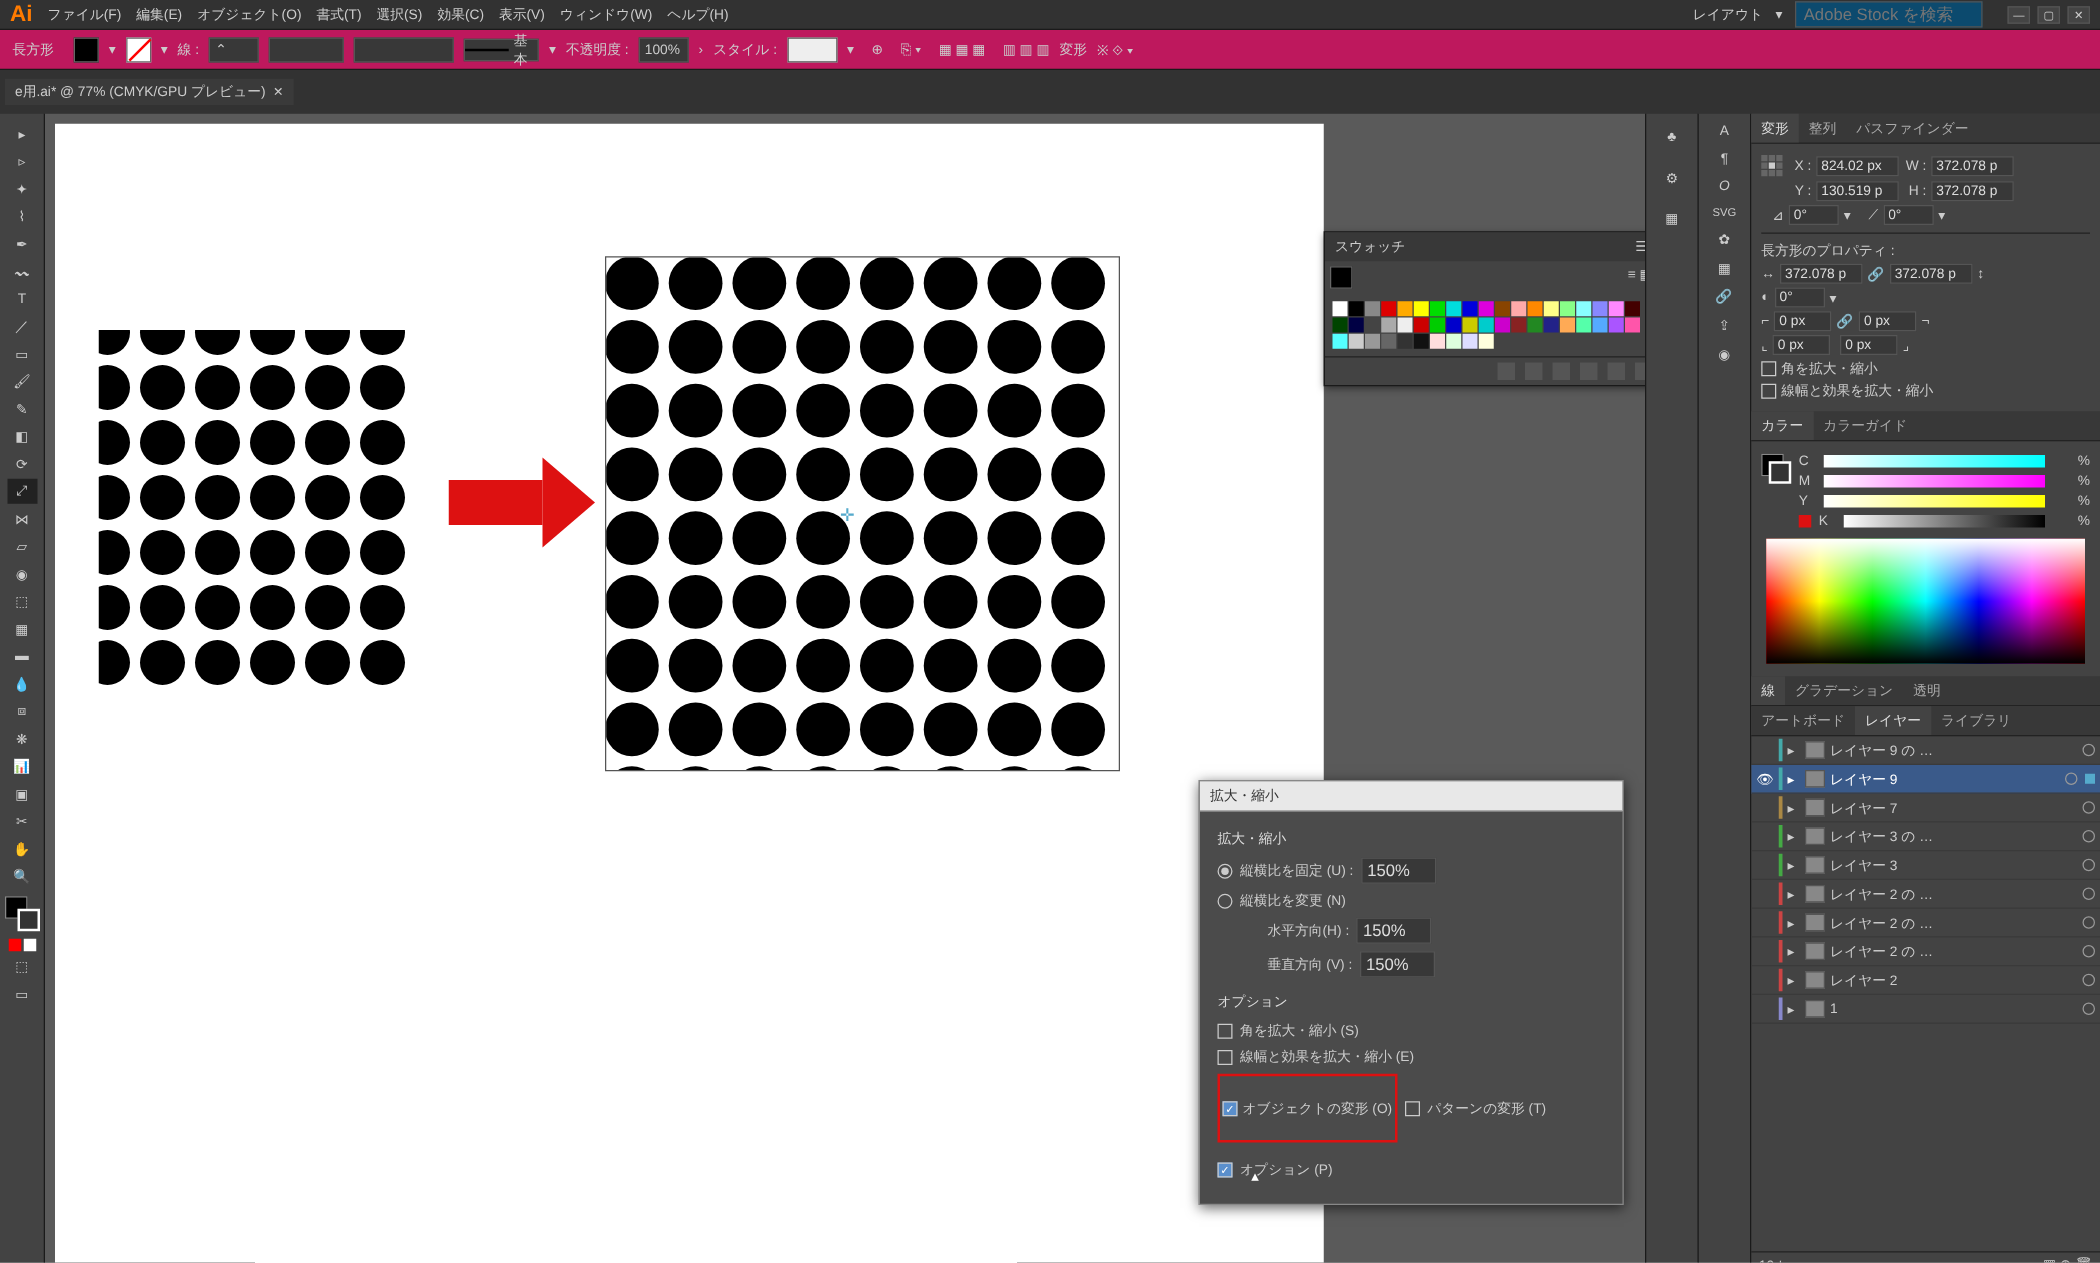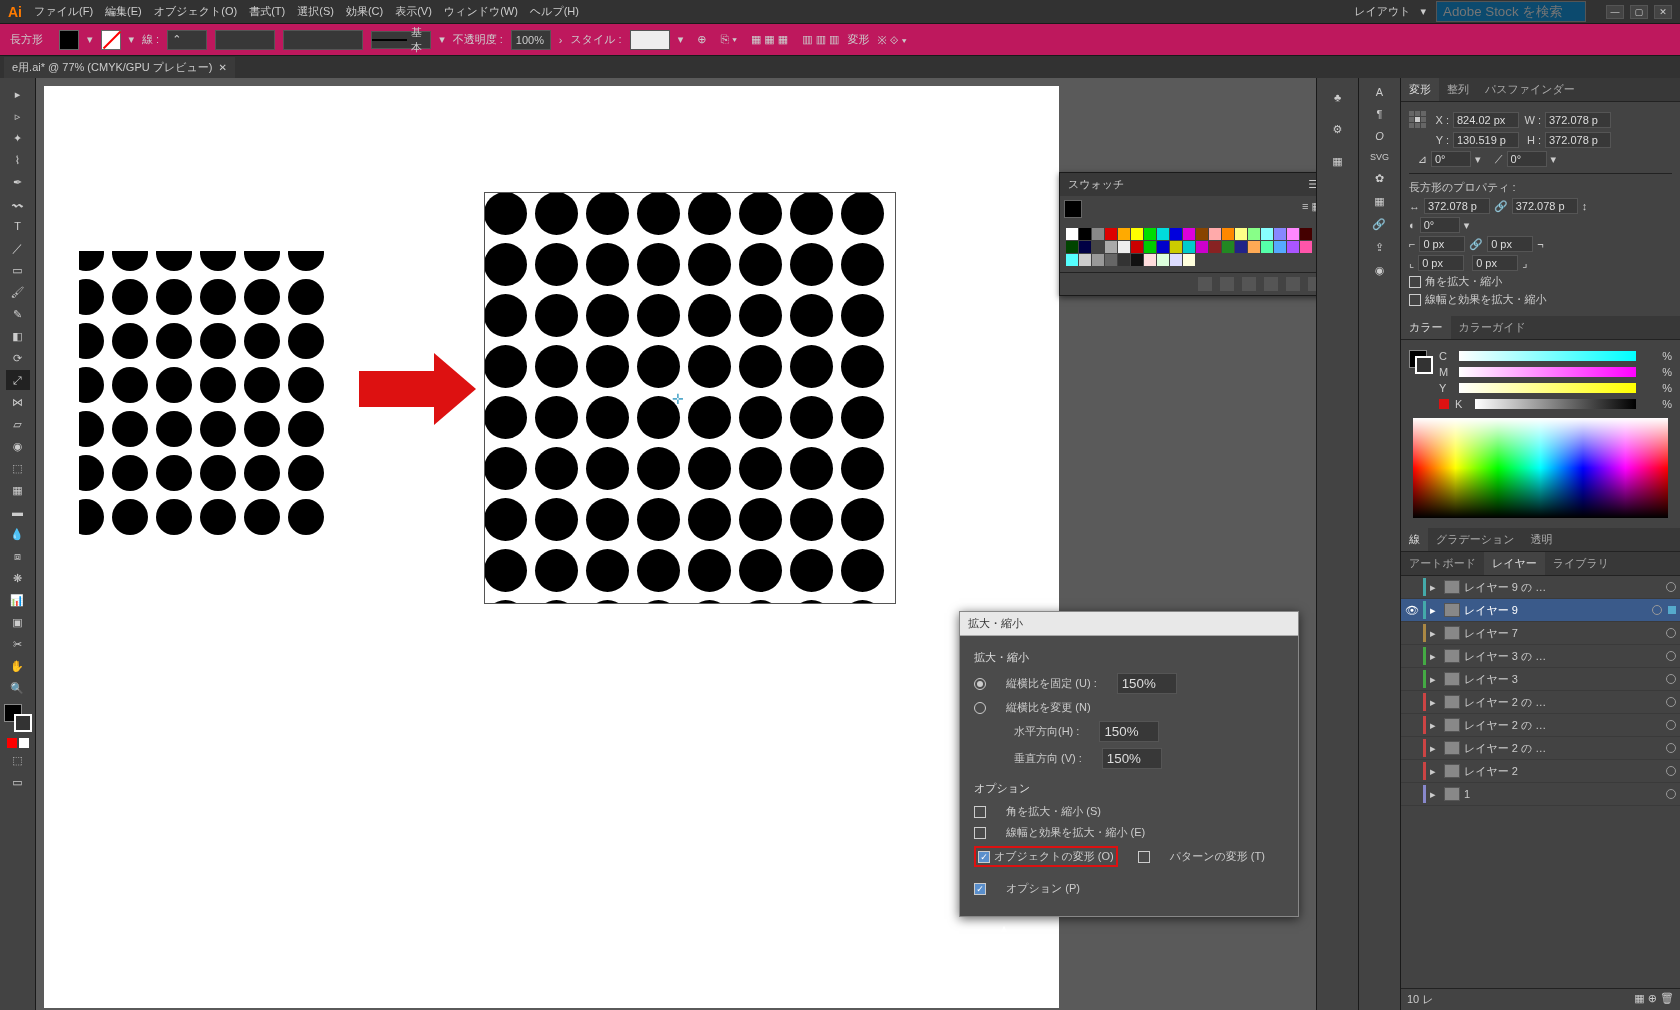--- a/index.html
+++ b/index.html
@@ -1,38 +1,38 @@
 <!DOCTYPE html>
 <html><head>
 <meta charset="utf-8">
 <style>
 * { margin: 0; padding: 0; box-sizing: border-box; font-family: "Meiryo UI", "Hiragino Sans", sans-serif; }
 body { background: #323232; color: #ccc; font-size: 11px; width: 1680px; height: 1010px; overflow: hidden; position: relative; }
 
 
 .menubar { height: 24px; background: #323232; display: flex; align-items: center; padding: 0 8px; border-bottom: 1px solid #1a1a1a; }
-.app-logo { color: #ff7b00; font-weight: bold; font-size: 14px; margin-right: 12px; }
+.app-logo { color: #ff7b00; font-weight: bold; font-size: 18px; margin-right: 12px; }
 .menubar .menu-item { margin-right: 12px; cursor: pointer; }
 .menubar .right { margin-left: auto; display: flex; align-items: center; gap: 10px; }
 .search-stock { background: #0c4a6e; border: 1px solid #555; padding: 2px 6px; width: 150px; color: #999; }
 .win-ctrl { display: flex; gap: 6px; margin-left: 10px; }
 .win-btn { width: 18px; height: 14px; background: #444; border: 1px solid #555; display: flex; align-items: center; justify-content: center; font-size: 9px; }
 
 
 .controlbar { height: 32px; background: #be185d; display: flex; align-items: center; padding: 0 10px; border-bottom: 1px solid #1a1a1a; gap: 8px; }
 .controlbar .label { margin-right: 8px; }
 .swatch-sq { width: 20px; height: 20px; background: #000; border: 1px solid #666; display: inline-block; }
 .swatch-none { width: 20px; height: 20px; background: #fff; border: 1px solid #666; position: relative; display: inline-block; }
 .swatch-none::after { content: ""; position: absolute; left: -2px; top: 8px; width: 24px; height: 2px; background: red; transform: rotate(-45deg); }
 .dropdown { background: #383838; border: 1px solid #555; padding: 2px 4px; min-width: 40px; height: 20px; display: inline-flex; align-items: center; }
 .stroke-preview { width: 60px; height: 18px; background: #383838; border: 1px solid #555; display: flex; align-items: center; justify-content: center; }
 .stroke-preview .line { width: 40px; height: 2px; background: #000; }
 
 
-.doctabs { height: 22px; background: #323232; display: flex; align-items: center; padding-left: 4px; }
+.doctabs { height: 35px; background: #323232; display: flex; align-items: center; padding-left: 4px; }
 .doctab { background: #3a3a3a; padding: 3px 8px; display: flex; align-items: center; gap: 6px; }
 .close-x { font-size: 10px; }
 
 
 .main { display: flex; height: 932px; }
 .toolbox { width: 36px; background: #434343; border-right: 1px solid #1a1a1a; display: flex; flex-direction: column; align-items: center; padding-top: 6px; gap: 2px; }
 .tool { width: 24px; height: 20px; display: flex; align-items: center; justify-content: center; color: #ccc; cursor: pointer; position: relative; }
 .tool.active { background: #222; }
 .fillstroke { width: 28px; height: 28px; position: relative; margin-top: 4px; }
 .fillstroke .fill { position: absolute; width: 18px; height: 18px; background: #000; border: 1px solid #888; top: 0; left: 0; }
@@ -61,28 +61,28 @@
 .swatch-grid { padding: 6px; display: flex; flex-wrap: wrap; gap: 1px; }
 .sw { width: 12px; height: 12px; }
 .panel-footer { display: flex; gap: 8px; padding: 4px; border-top: 1px solid #222; justify-content: flex-end; }
 .pf-icon { width: 14px; height: 14px; background: #555; }
 
 
 .scale-dialog { position: absolute; left: 923px; top: 533px; width: 340px; background: #4b4b4b; border: 1px solid #888; box-shadow: 0 2px 10px rgba(0,0,0,.6); }
 .scale-dialog .dlg-title { background: #e8e8e8; color: #333; padding: 4px 8px; border-bottom: 1px solid #aaa; }
 .dlg-body { padding: 14px; }
 .dlg-section { font-size: 11px; color: #ddd; margin-bottom: 8px; }
-.dlg-row { display: flex; align-items: center; gap: 20px; margin: 6px 0; }
+.dlg-row { display: flex; align-items: center; gap: 6px; margin: 6px 0; }
 .radio { width: 12px; height: 12px; border-radius: 50%; border: 1px solid #ccc; display: inline-flex; align-items: center; justify-content: center; }
 .radio.checked::after { content: ""; width: 6px; height: 6px; border-radius: 50%; background: #ccc; }
 .dlg-input { background: #383838; border: 1px solid #555; color: #ddd; width: 60px; padding: 2px 4px; }
 .cb { width: 12px; height: 12px; border: 1px solid #ccc; display: inline-flex; align-items: center; justify-content: center; font-size: 9px; }
 .cb.checked { background: #5a8fcc; color: #fff; }
 .cb.checked::after { content: "✓"; }
-.red-frame { border: 2px solid #d11; padding: 1px 2px; display: inline-flex; align-items: center; gap: 4px; }
+.red-frame { border: 2px solid #d11; padding: 18px 2px; display: inline-flex; align-items: center; gap: 4px; }
 .dlg-buttons { display: flex; gap: 8px; justify-content: center; padding: 10px 0 6px; }
 .dlg-btn { background: #4b4b4b; border: 1px solid #888; border-radius: 12px; padding: 3px 16px; color: #ddd; cursor: pointer; }
 .cursor-arrow { position: absolute; left: 965px; top: 843px; font-size: 12px; color: #fff; }
 
 
 .right-col { width: 42px; background: #434343; border-left: 1px solid #1a1a1a; display: flex; flex-direction: column; align-items: center; padding-top: 8px; gap: 10px; }
 .right-col .ric { width: 22px; height: 22px; display: flex; align-items: center; justify-content: center; }
 .right-col2 { width: 42px; background: #434343; border-left: 1px solid #1a1a1a; display: flex; flex-direction: column; align-items: center; padding-top: 8px; gap: 10px; }
 
 

